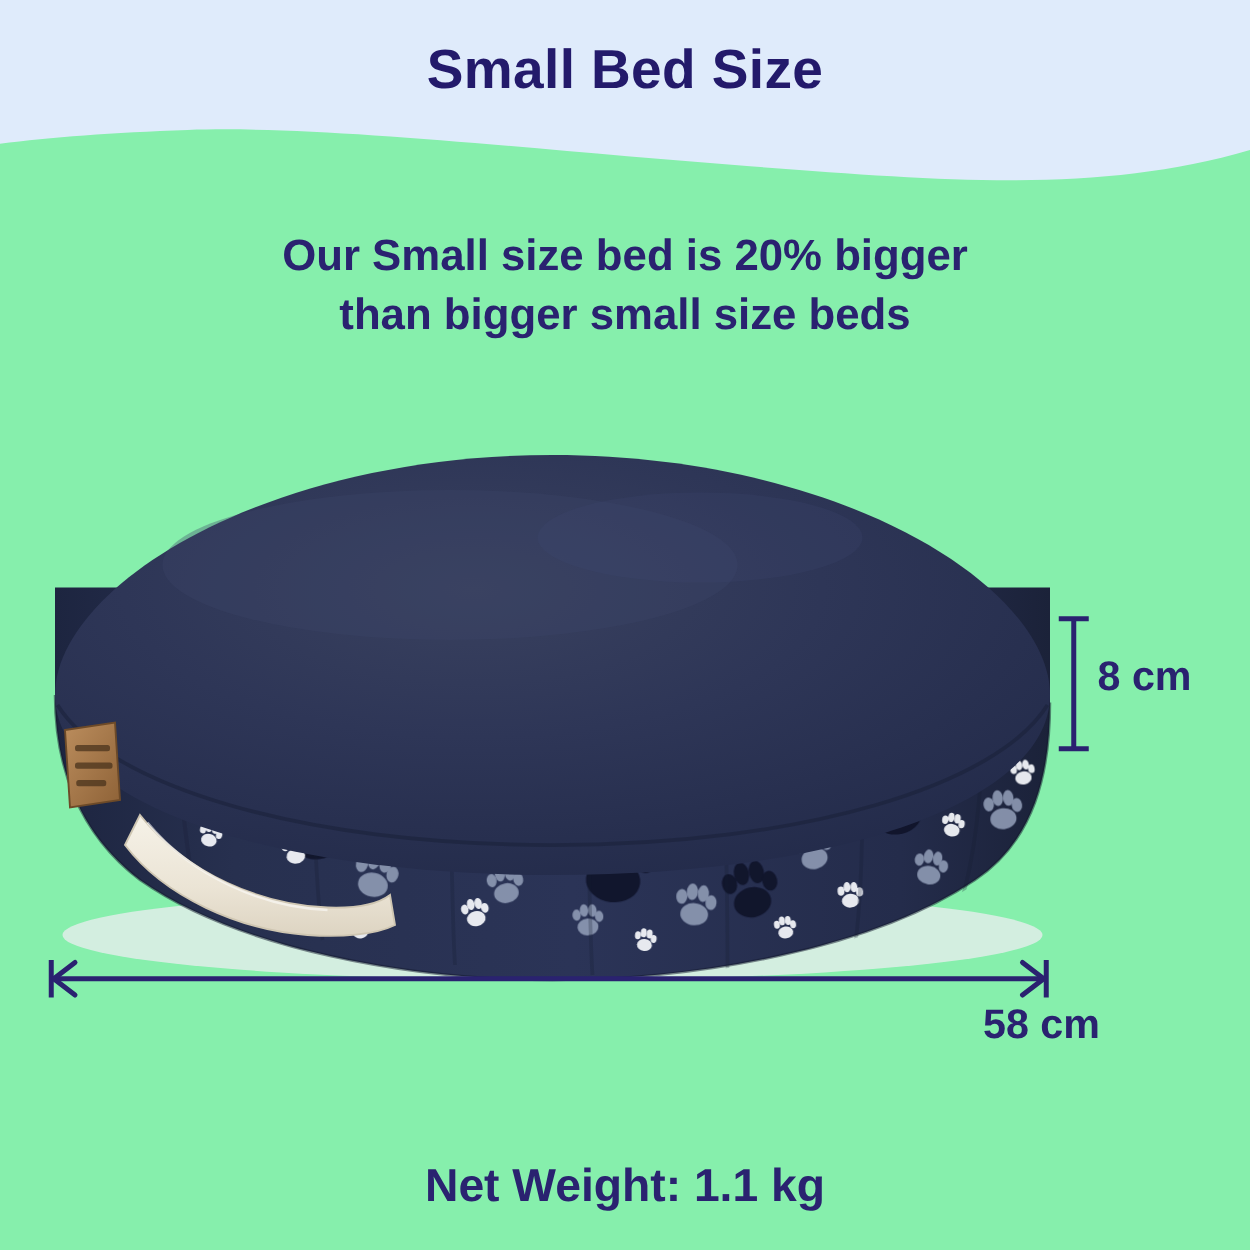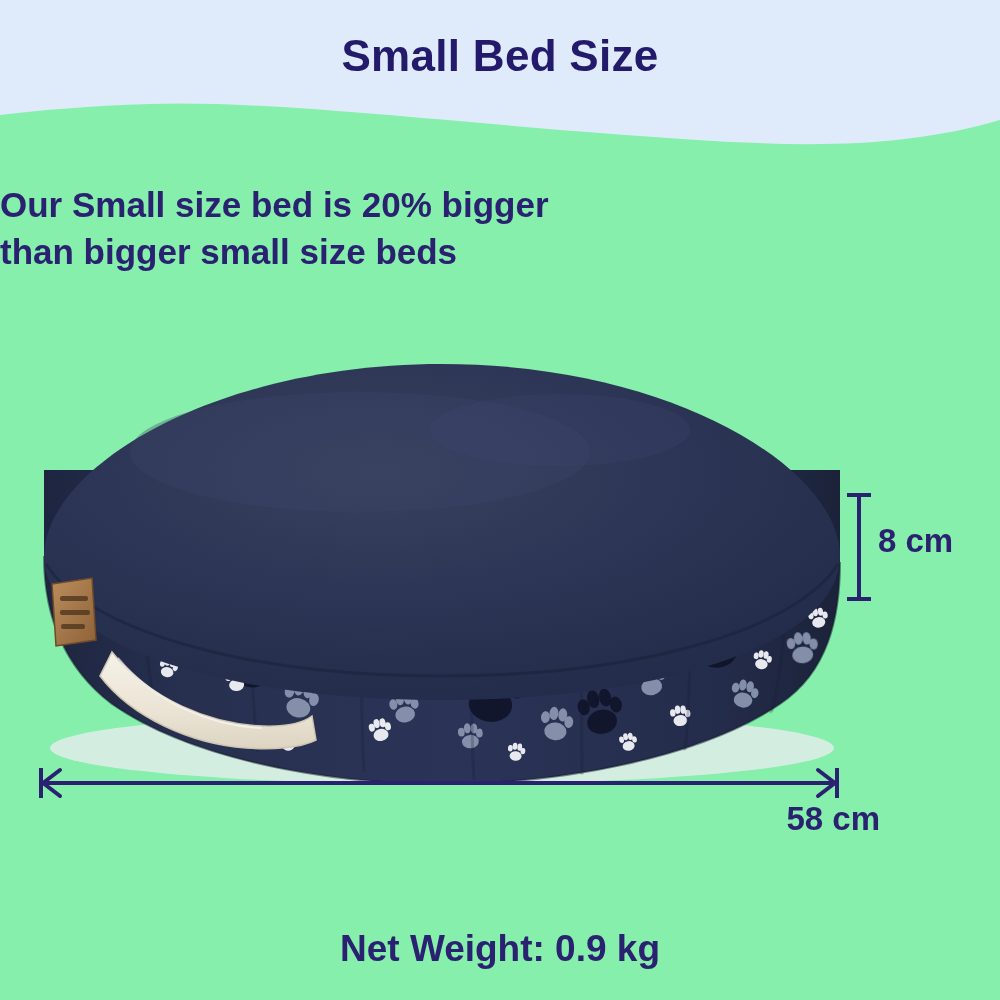--- a/index.html
+++ b/index.html
@@ -35,21 +35,21 @@
     letter-spacing: 0.3px;
     color: #231a6b;
     line-height: 1.1;
   }
 
   
   #subtitle {
     position: absolute;
     left: 0; top: 182px;
     width: 1000px;
-    text-align: left;
+    text-align: center;
     color: #2a2270;
     font-size: 35px;
     font-weight: bold;
     line-height: 1.33;
   }
   #subtitle .line { display: block; }
 
   
   #product {
     position: absolute;
@@ -449,15 +449,15 @@
       <g fill="none" stroke="#2a2270" stroke-width="4" stroke-linecap="round" stroke-linejoin="round">
         <polyline points="60,770 43,783 60,796"></polyline>
         <polyline points="818,770 835,783 818,796"></polyline>
       </g>
     </svg>
 
     <div id="height-label" class="dim-label">8 cm</div>
     <div id="width-label" class="dim-label">58 cm</div>
   </div>
 
-  <div id="net-weight">Net Weight: 0.9 kg</div>
+  <div id="net-weight">Net Weight: 1.1 kg</div>
 
 </div>
 
 </body></html>

